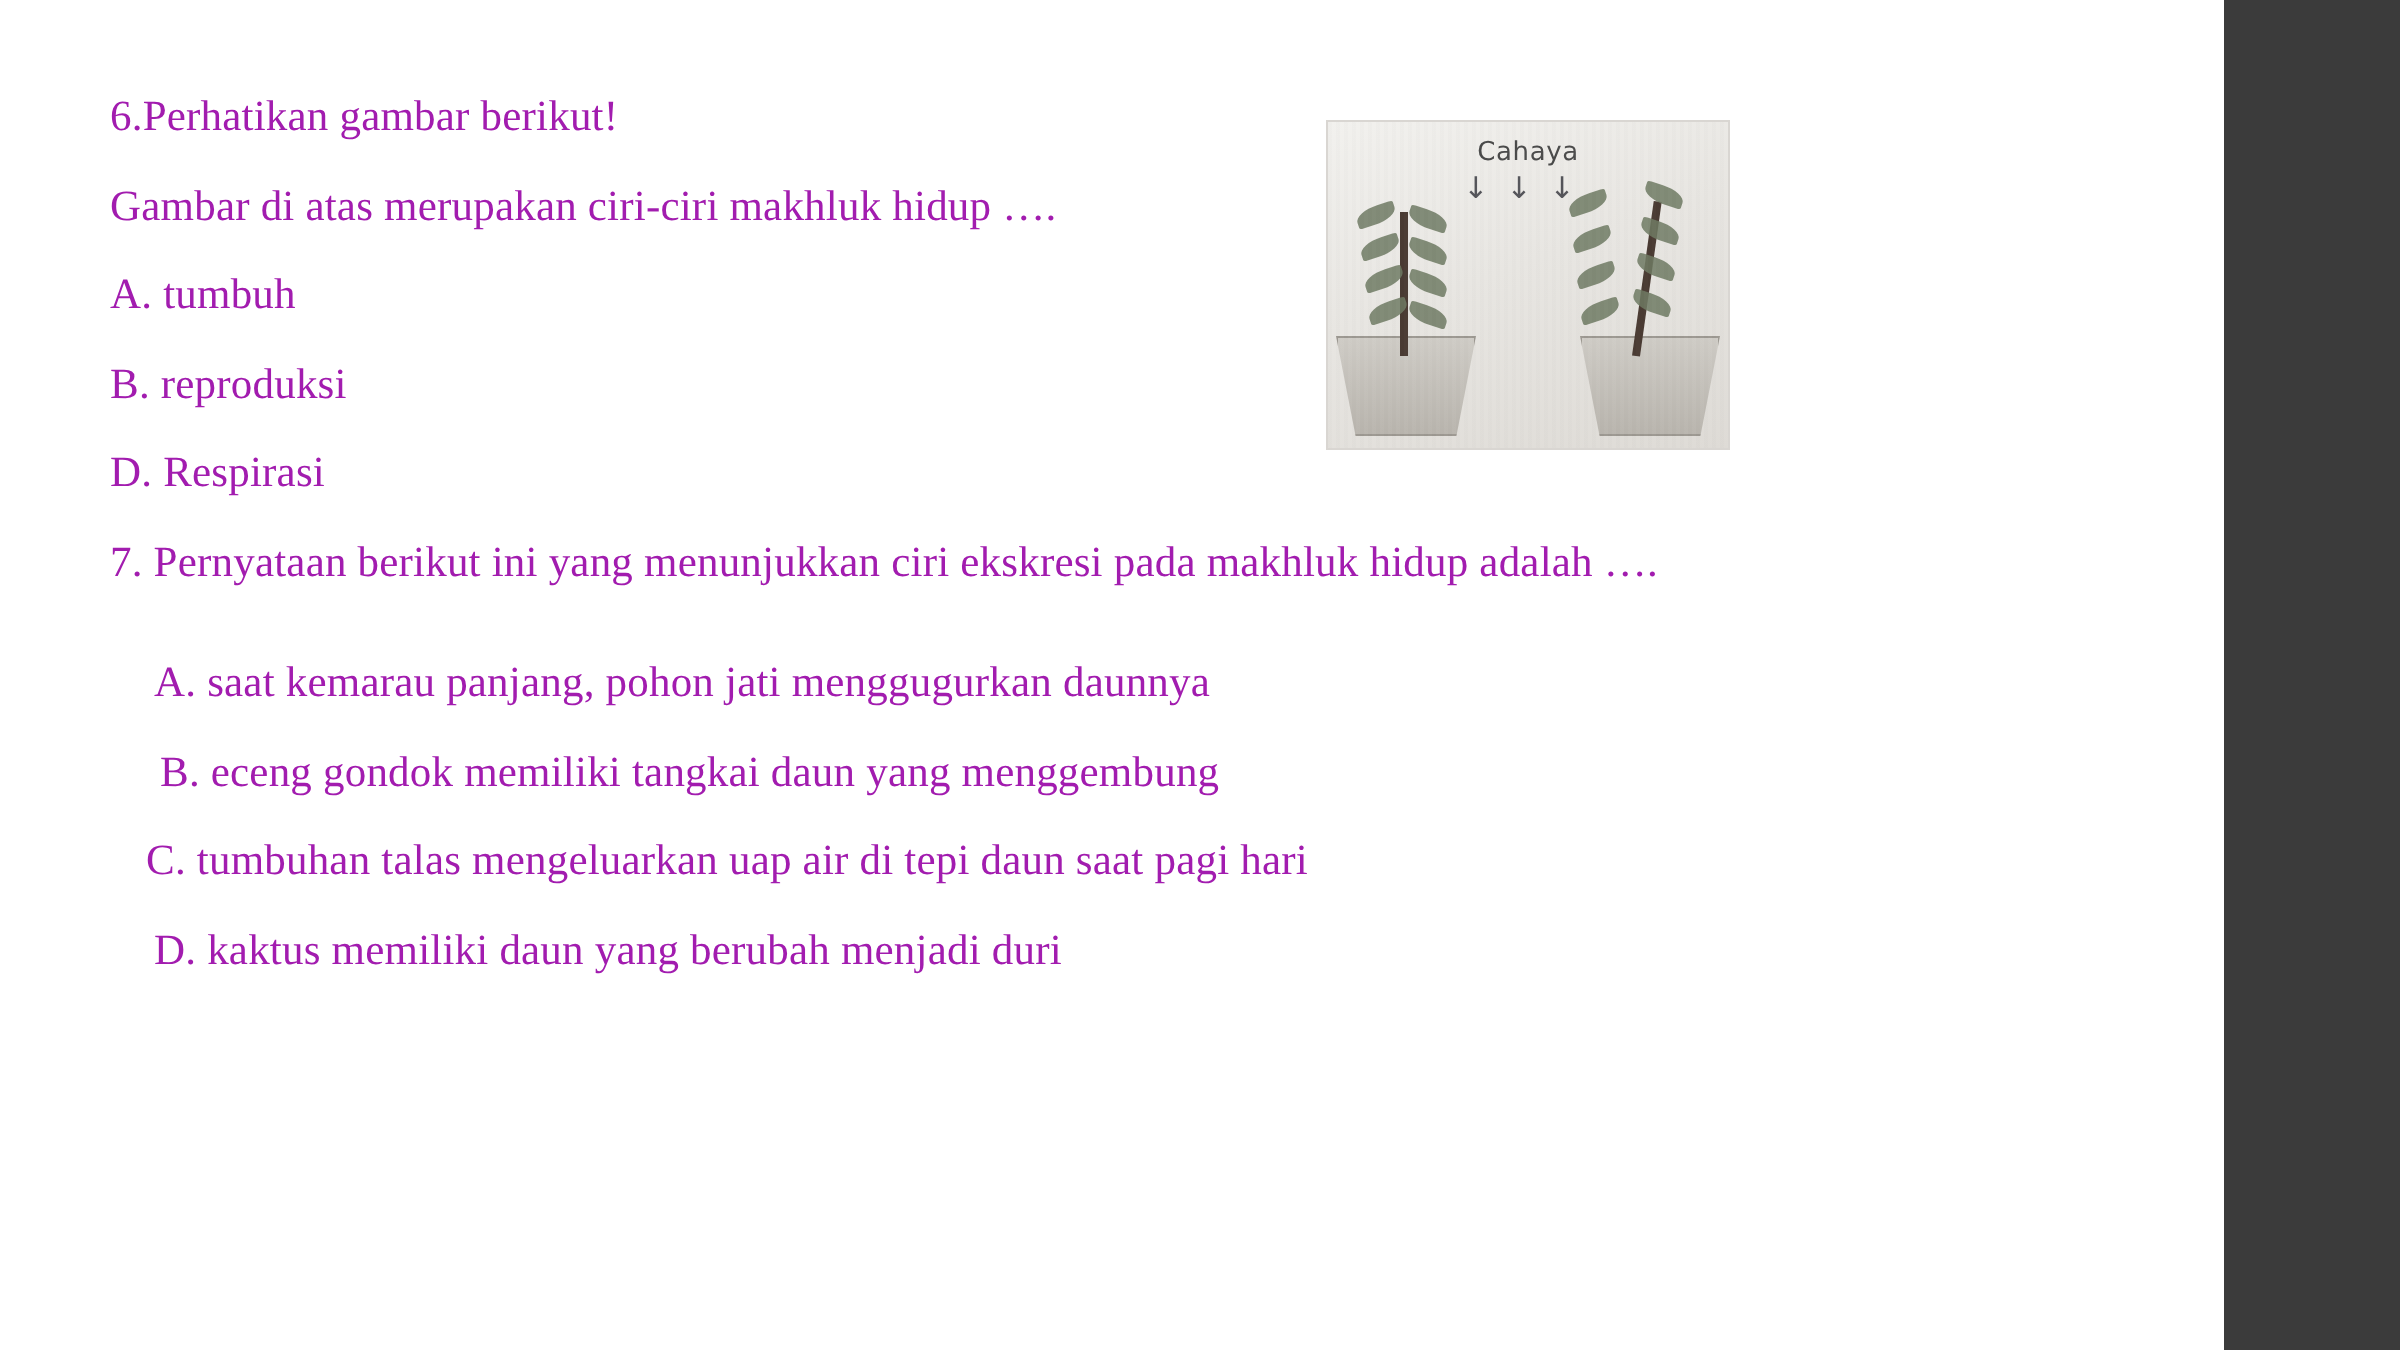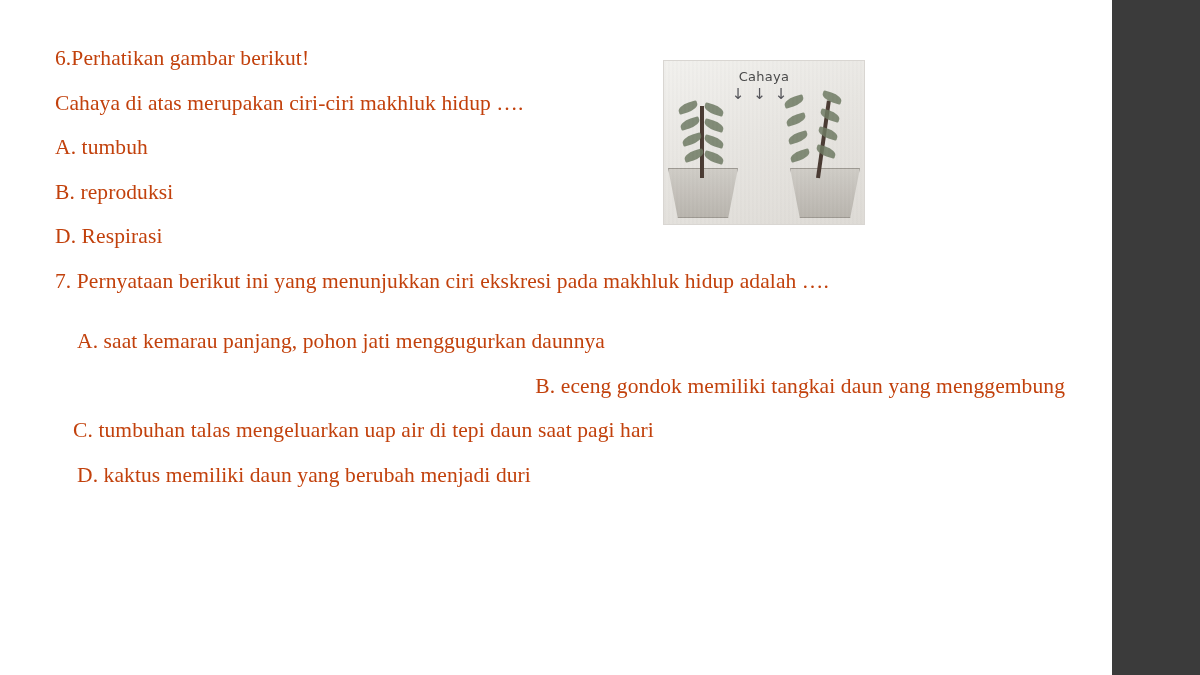--- a/index.html
+++ b/index.html
@@ -28,28 +28,28 @@
     background: #3b3b3b;
   }
   .content {
     position: absolute;
     left: 55px;
     top: 48px;
     width: 1010px;
   }
   .line {
     font-size: 21.5px;
-    color: #c2410c;
+    color: #a21caf;
     line-height: 1.0;
     margin: 0 0 23px 0;
     letter-spacing: 0.1px;
     white-space: pre;
   }
   .line.indent1 { padding-left: 22px; margin-top: 28px; }
-  .line.indent2 { padding-left: 25px; text-align: right; }
+  .line.indent2 { padding-left: 25px; }
   .line.indent3 { padding-left: 18px; }
   .line.indent4 { padding-left: 22px; }
   .q7 { margin-top: 4px; margin-bottom: 39px; }
 
   
   .figure {
     position: absolute;
     left: 663px;
     top: 60px;
     width: 200px;
@@ -124,21 +124,21 @@
   }
 </style>
 </head>
 <body>
 
 <div class="slide">
 
   <div class="content">
 
     <p class="line">6.Perhatikan gambar berikut!</p>
-    <p class="line">Cahaya di atas merupakan ciri-ciri makhluk hidup ….</p>
+    <p class="line">Gambar di atas merupakan ciri-ciri makhluk hidup ….</p>
     <p class="line">A. tumbuh</p>
     <p class="line">B. reproduksi</p>
     <p class="line">D. Respirasi</p>
 
     <p class="line q7">7. Pernyataan berikut ini yang menunjukkan ciri ekskresi pada makhluk hidup adalah ….</p>
     <p class="line indent1">A. saat kemarau panjang, pohon jati menggugurkan daunnya</p>
     <p class="line indent2">B. eceng gondok memiliki tangkai daun yang menggembung</p>
     <p class="line indent3">C. tumbuhan talas mengeluarkan uap air di tepi daun saat pagi hari</p>
     <p class="line indent4">D. kaktus memiliki daun yang berubah menjadi duri</p>
 

